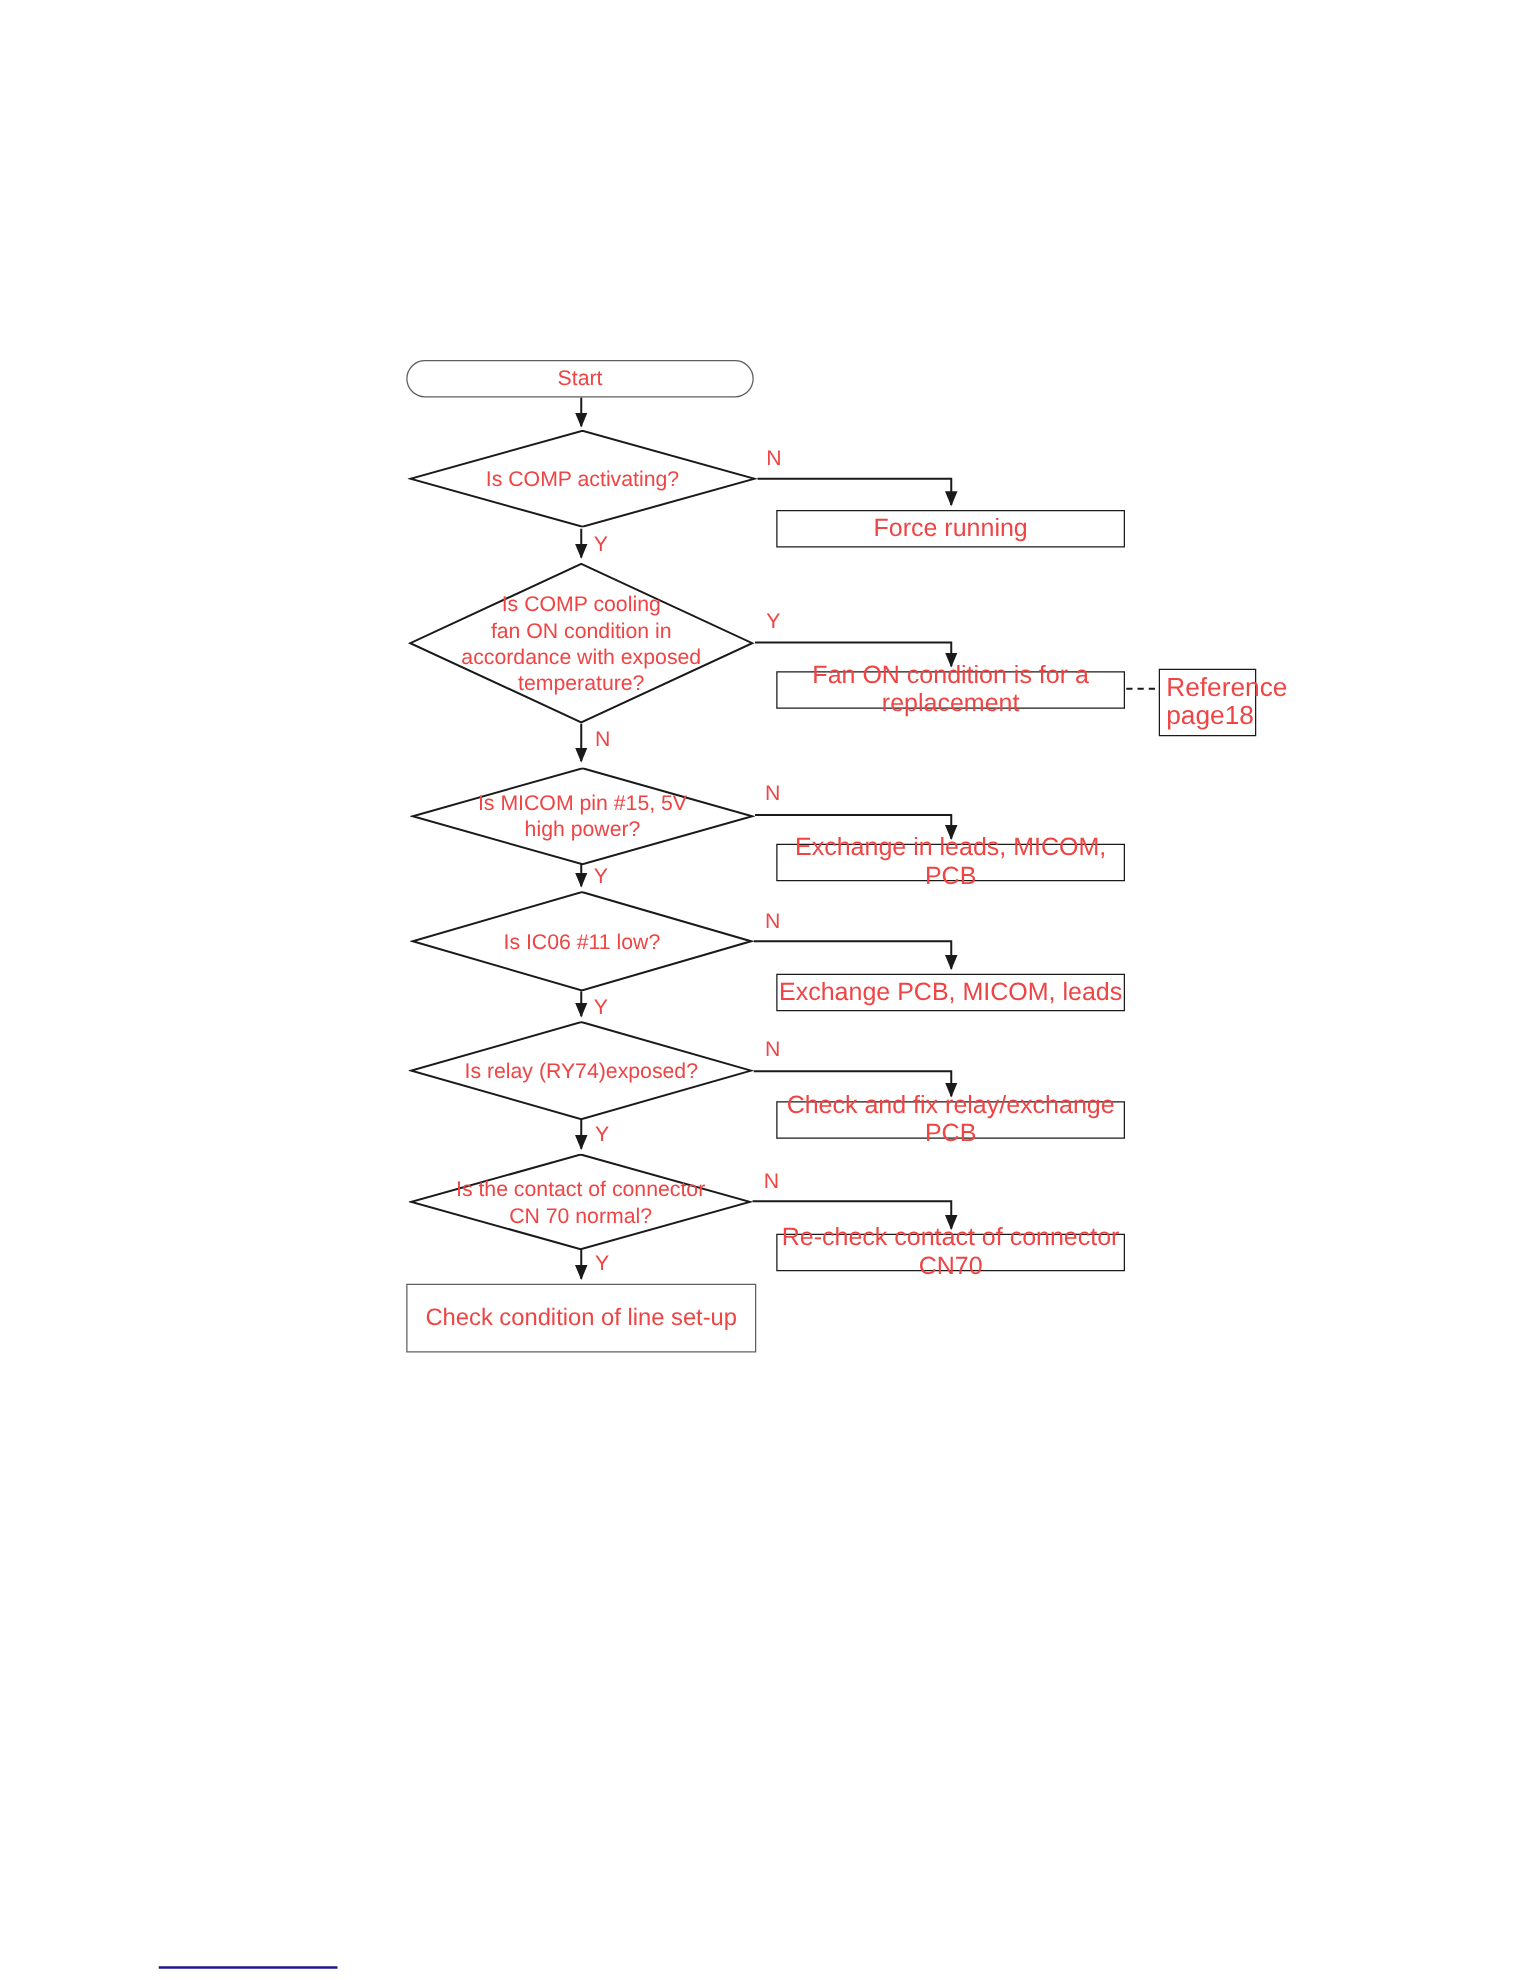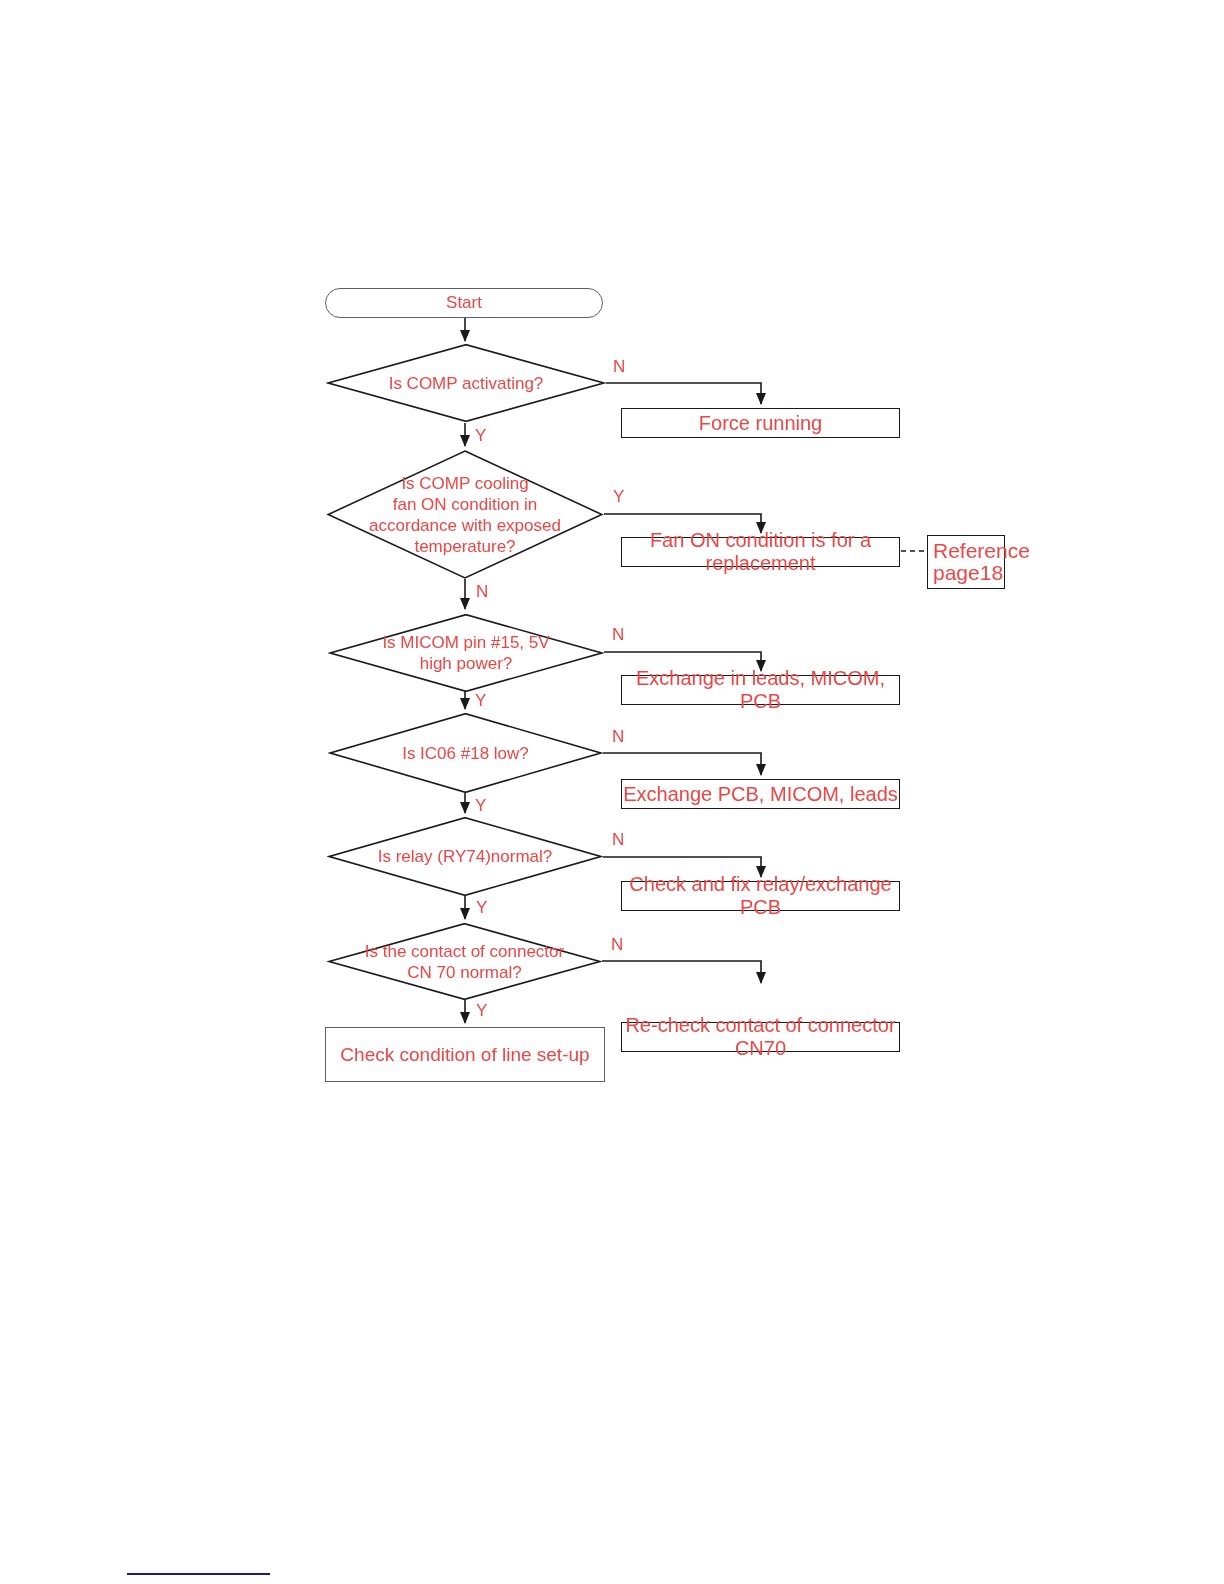--- a/index.html
+++ b/index.html
@@ -147,30 +147,30 @@
     <div class="label">Is MICOM pin #15, 5V
 high power?</div>
   </div>
   <span class="branch" style="left:612px;top:625px">N</span>
   <span class="branch" style="left:475px;top:691px">Y</span>
 
   <div class="node decision" style="left:328px;top:713px;width:275px;height:80px">
     <svg class="shape" viewBox="0 0 100 100" preserveAspectRatio="none">
       <polygon points="50,0.8 99.2,50 50,99.2 0.8,50" vector-effect="non-scaling-stroke"></polygon>
     </svg>
-    <div class="label">Is IC06 #18 low?</div>
+    <div class="label">Is IC06 #11 low?</div>
   </div>
   <span class="branch" style="left:612px;top:727px">N</span>
   <span class="branch" style="left:475px;top:796px">Y</span>
 
   <div class="node decision" style="left:327px;top:817px;width:276px;height:79px">
     <svg class="shape" viewBox="0 0 100 100" preserveAspectRatio="none">
       <polygon points="50,0.8 99.2,50 50,99.2 0.8,50" vector-effect="non-scaling-stroke"></polygon>
     </svg>
-    <div class="label">Is relay (RY74)normal?</div>
+    <div class="label">Is relay (RY74)exposed?</div>
   </div>
   <span class="branch" style="left:612px;top:830px">N</span>
   <span class="branch" style="left:476px;top:898px">Y</span>
 
   <div class="node decision" style="left:327px;top:923px;width:275px;height:77px">
     <svg class="shape" viewBox="0 0 100 100" preserveAspectRatio="none">
       <polygon points="50,0.8 99.2,50 50,99.2 0.8,50" vector-effect="non-scaling-stroke"></polygon>
     </svg>
     <div class="label">Is the contact of connector
 CN 70 normal?</div>
@@ -186,21 +186,21 @@
   </div>
   <div class="node action" style="top:675px">
     <span>Exchange in leads, MICOM, PCB</span>
   </div>
   <div class="node action" style="top:779px">
     <span>Exchange PCB, MICOM, leads</span>
   </div>
   <div class="node action" style="top:881px">
     <span>Check and fix relay/exchange PCB</span>
   </div>
-  <div class="node action" style="top:1022px">
+  <div class="node action" style="top:987px">
     <span>Re-check contact of connector CN70</span>
   </div>
 
   <div class="node refbox" style="left:927px;top:535px;width:78px;height:54px">
     <div class="label">Reference
 page18</div>
   </div>
 
   <div class="node endbox" style="left:325px;top:1027px;width:280px;height:55px">
     <span>Check condition of line set-up</span>

